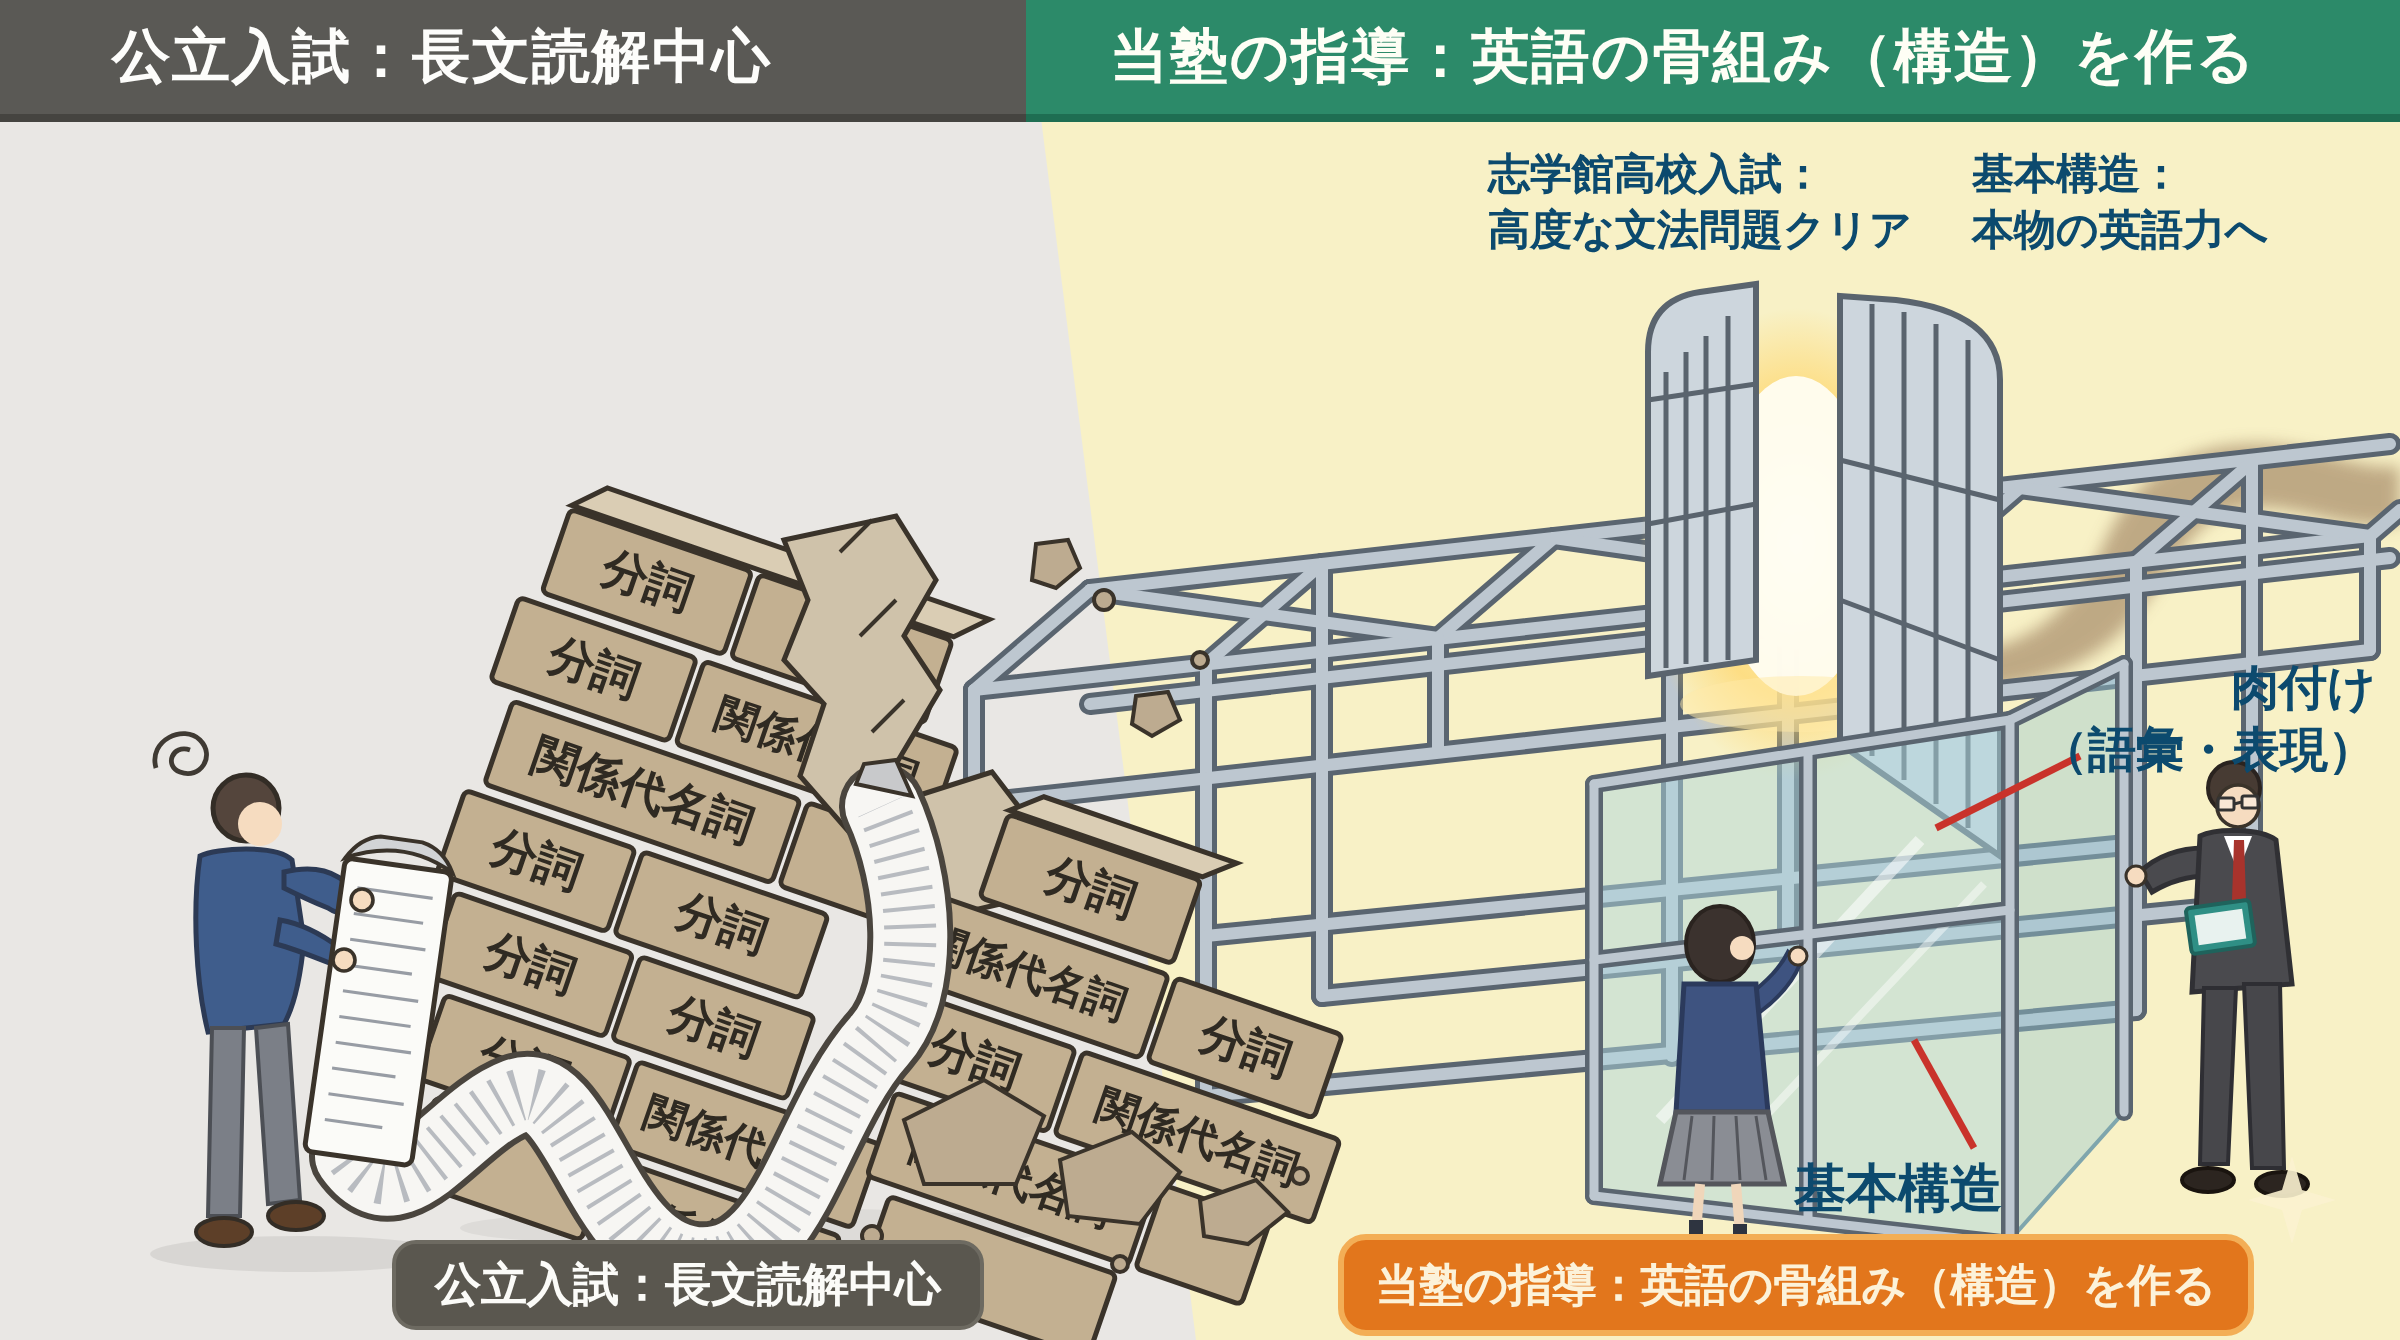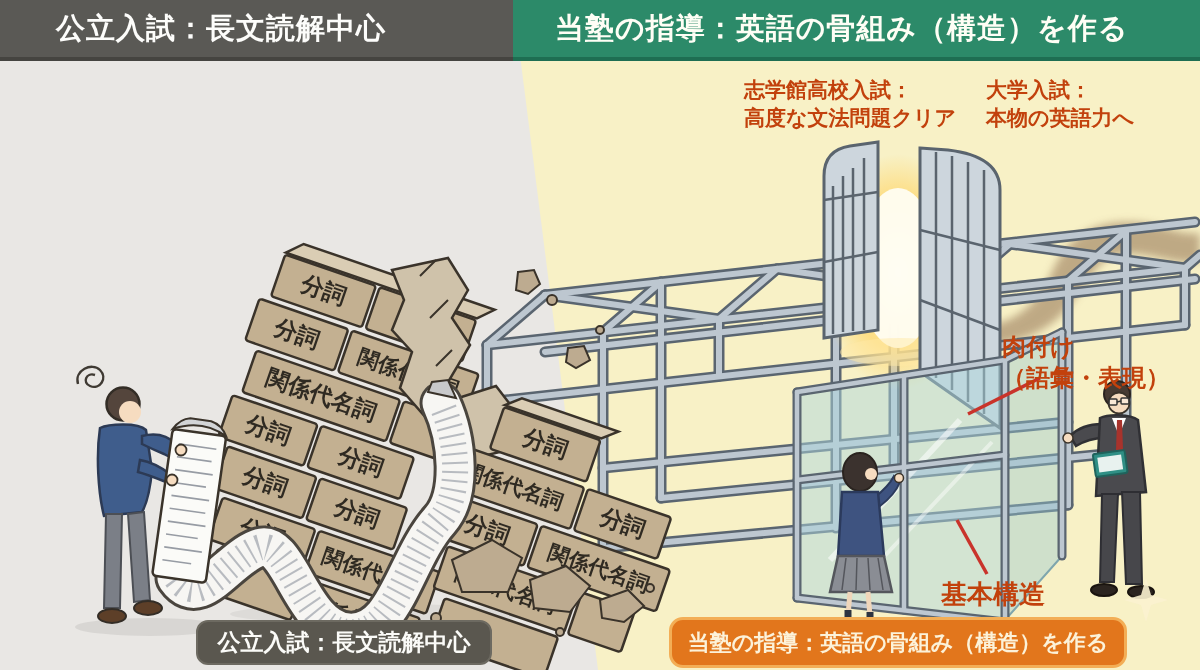--- a/index.html
+++ b/index.html
@@ -9,26 +9,26 @@
   
   .hdr{position:absolute;top:0;height:57px;z-index:3;display:flex;align-items:center;
        font-weight:800;font-size:29px;letter-spacing:1px;}
   .hdr-left{left:0;width:513px;background:#5a5955;border-bottom:4px solid #454440;
             color:#fdfdfb;padding-left:0;justify-content:flex-start;}
   .hdr-left span{margin-left:56px;}
   .hdr-right{left:513px;width:687px;background:#2c8a69;border-bottom:4px solid #1e6e52;
              color:#fefef5;}
   .hdr-right span{margin-left:42px;}
   
-  .note{position:absolute;z-index:2;color:#c2410c;font-weight:800;white-space:pre-line;}
+  .note{position:absolute;z-index:2;color:#0c4a6e;font-weight:800;white-space:pre-line;font-family:Liberation Mono, monospace;}
   .note-wall{left:338px;top:139px;font-size:26px;line-height:31px;}
   .note-shigakukan{left:744px;top:76px;font-size:21px;line-height:28px;}
   .note-univ{left:986px;top:76px;font-size:21px;line-height:28px;}
-  .note-flesh{left:1002px;top:331px;width:186px;text-align:left;font-size:24px;line-height:31px;}
-  .note-base{left:941px;top:577px;font-size:26px;}
+  .note-flesh{left:1002px;top:331px;width:186px;text-align:right;font-size:24px;line-height:31px;}
+  .note-base{left:897px;top:577px;font-size:26px;}
   
   .badge{position:absolute;z-index:3;display:flex;align-items:center;justify-content:center;
          font-weight:800;}
   .badge-left{left:196px;top:620px;width:292px;height:41px;background:#5a574f;
               border:2px solid #6d6a61;border-radius:12px;color:#fbfbf8;font-size:23px;}
   .badge-right{left:669px;top:617px;width:452px;height:45px;background:#e2761c;
                border:3px solid #f3ae56;border-radius:14px;color:#fcf2d9;font-size:22px;}
 </style>
 </head>
 <body>
@@ -323,21 +323,21 @@
 
 <div class="hdr hdr-left">
   <span>公立入試：長文読解中心</span>
 </div>
 <div class="hdr hdr-right">
   <span>当塾の指導：英語の骨組み（構造）を作る</span>
 </div>
 
 <div class="note note-shigakukan">志学館高校入試：
 高度な文法問題クリア</div>
-<div class="note note-univ">大学入試：
+<div class="note note-univ">基本構造：
 本物の英語力へ</div>
 <div class="note note-flesh">肉付け
 （語彙・表現）</div>
 <div class="note note-base">基本構造</div>
 
 <div class="badge badge-left">公立入試：長文読解中心</div>
 <div class="badge badge-right">当塾の指導：英語の骨組み（構造）を作る</div>
 
 </div>
 

